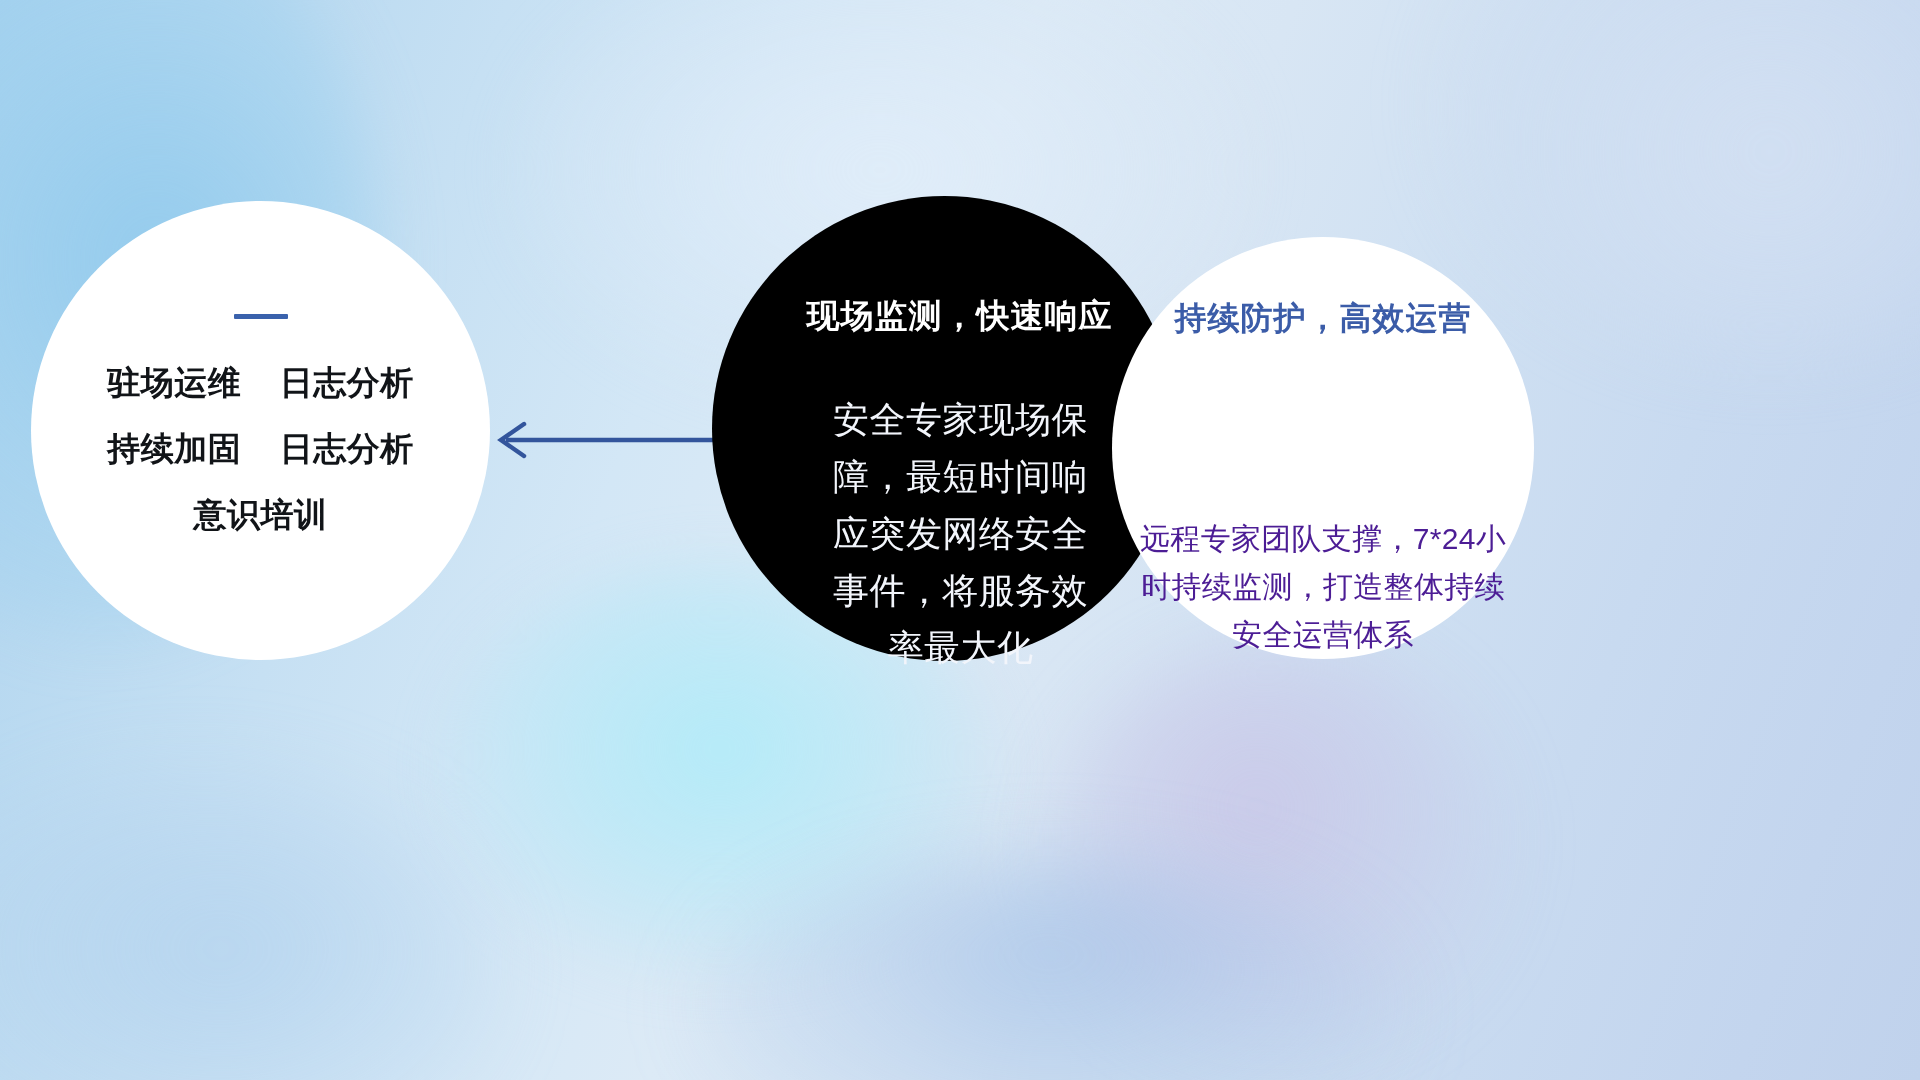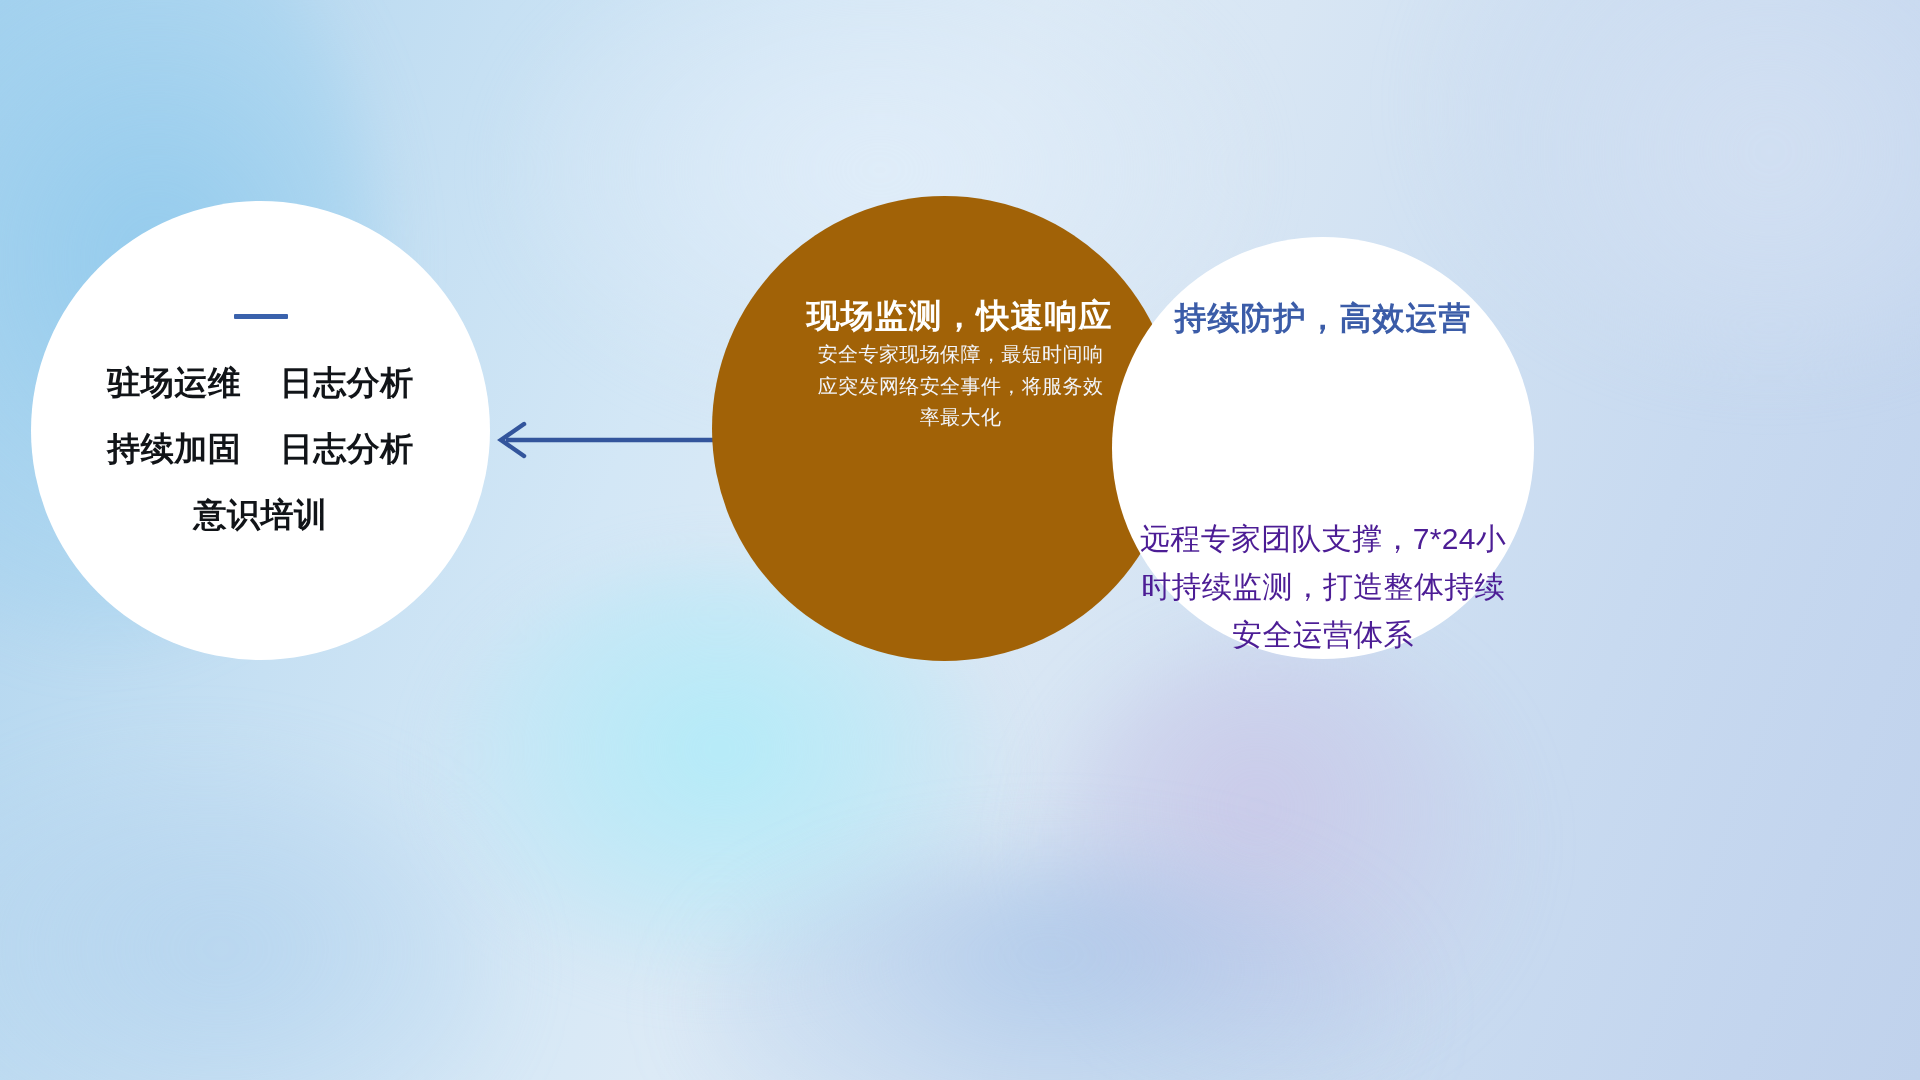--- a/index.html
+++ b/index.html
@@ -108,34 +108,34 @@
   .left-line {
     font-size:33px; font-weight:bold; color:#111418;
     letter-spacing:0.5px; line-height:1; margin-bottom:33px;
     white-space:pre; text-align:center;
   }
   .left-line:last-child { margin-bottom:12px; }
 
   
   #circle-mid {
     left:712px; top:196px; width:465px; height:465px;
-    background:#a16207;
+    background:#000000;
     z-index:2;
     display:flex; flex-direction:column;
     align-items:center; justify-content:flex-start;
     padding-top:98px;
   }
   .mid-title {
     font-size:33px; font-weight:bold; color:#ffffff;
     letter-spacing:1px; white-space:nowrap;
     transform:translateX(15px);
   }
   .mid-body {
-    width:290px;
-    font-size:20px; color:#f2f5fb; line-height:1.58;
+    margin-top:53px; width:290px;
+    font-size:36px; color:#f2f5fb; line-height:1.58;
     text-align:center; letter-spacing:0.4px;
     transform:translateX(16px);
   }
 
   
   #circle-right {
     left:1112px; top:237px; width:422px; height:422px;
     background:#ffffff; z-index:3;
     display:flex; flex-direction:column;
     align-items:center; justify-content:space-between;

